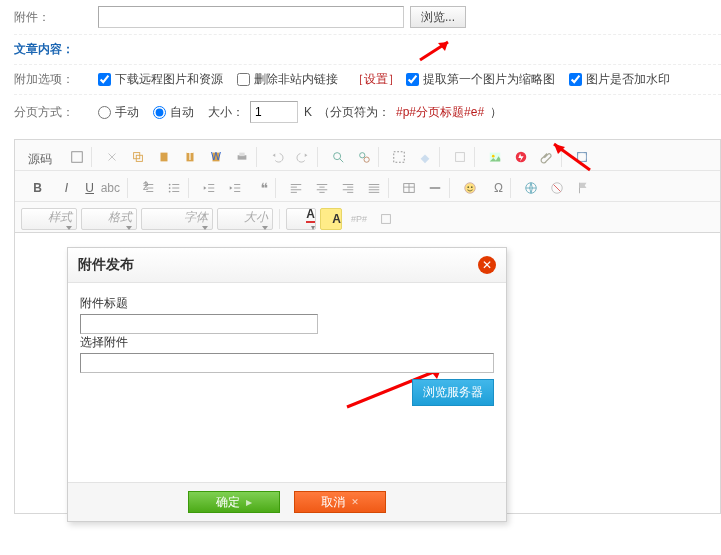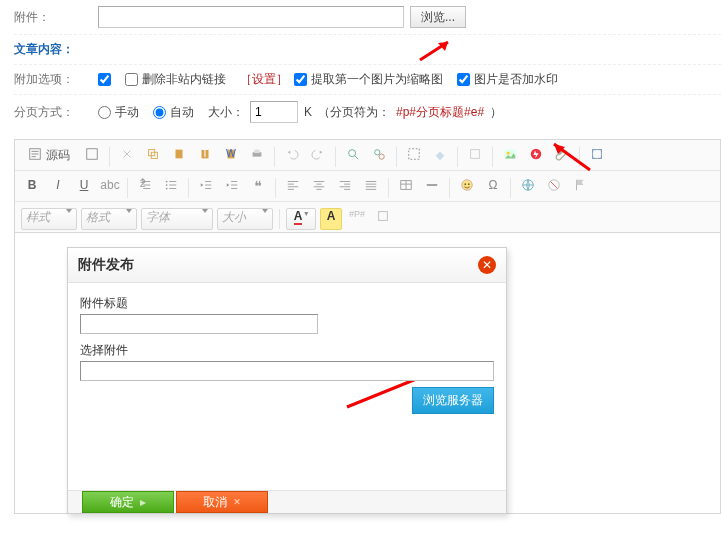--- a/index.html
+++ b/index.html
@@ -8,40 +8,40 @@
 .row-label{width:84px;color:#737373;}
 .row-label.blue{color:#1b66b3;font-weight:bold;}
 .txt{height:22px;border:1px solid #ccc;border-top-color:#aaa;border-left-color:#aaa;background:#fff;padding:0 4px;}
 .btn-browse{height:22px;padding:0 10px;background:linear-gradient(#fdfdfd,#e9e9e9);border:1px solid #bfbfbf;color:#444;cursor:pointer;}
 .opts{display:flex;align-items:center;gap:6px;flex-wrap:wrap;}
 .opts label{display:inline-flex;align-items:center;gap:4px;margin-right:8px;}
 .link{color:#b91c1c;text-decoration:none;}
 .pag-sym{color:#b91c1c;}
 .editor{margin-top:10px;border:1px solid #d7d7d7;background:#fff;box-shadow:inset 0 0 2px rgba(0,0,0,.03);}
 .toolbar{display:flex;flex-wrap:wrap;gap:4px;padding:6px 6px 2px;border-bottom:1px solid #e6e6e6;background:#fafafa;}
-.tbtn{width:22px;height:22px;border:1px solid transparent;border-radius:2px;display:flex;align-items:flex-start;justify-content:center;color:#888;background:#fff0;cursor:pointer;}
+.tbtn{width:22px;height:22px;border:1px solid transparent;border-radius:2px;display:flex;align-items:flex-end;justify-content:center;color:#888;background:#fff0;cursor:pointer;flex-direction:column;}
 .tsep{width:1px;height:20px;background:#e4e4e4;margin:1px 2px;}
 .tbtn.src{width:auto;padding:0 6px;gap:4px;}
 .tbtn.src span{color:#666;}
 .tbtn.sel{width:56px;justify-content:space-between;padding:0 4px;background:linear-gradient(#fff,#f1f1f1);border:1px solid #d6d6d6;color:#aaa;font-style:italic;}
 .tbtn.sel .caret{width:0;height:0;border-left:3px solid transparent;border-right:3px solid transparent;border-top:4px solid #999;}
 .tbtn.hlA{background:#ffec88;color:#333;font-weight:bold;border:1px solid #e8d667;}
 .tbtn.color{border:1px solid #d6d6d6;background:linear-gradient(#fff,#f1f1f1);width:30px;}
 .tbtn.color::after{content:"▾";font-size:8px;margin-left:2px;color:#888;}
 .stage{height:280px;background:#fff;padding:14px 0 0 52px;position:relative;}
 .arrow{position:absolute;pointer-events:none;}
 .dialog{width:440px;border:1px solid #cfcfcf;box-shadow:2px 3px 6px rgba(0,0,0,.15);background:#fff;}
 .dlg-head{display:flex;align-items:center;justify-content:space-between;padding:8px 10px;background:linear-gradient(#fff,#f3f3f3);border-bottom:1px solid #e3e3e3;}
 .dlg-title{font-weight:bold;color:#333;font-size:14px;}
 .dlg-close{width:18px;height:18px;border-radius:9px;background:#e23a00;color:#fff;display:flex;align-items:center;justify-content:center;font-size:11px;cursor:pointer;}
 .dlg-body{padding:12px 12px 28px;position:relative;}
 .fld-lab{color:#333;margin-bottom:2px;}
 .fld-inp{border:1px solid #bfbfbf;border-top-color:#8f8f8f;border-left-color:#8f8f8f;height:20px;background:#fff;padding:0 4px;}
 .btn-scan{float:right;margin-top:6px;height:27px;padding:0 10px;color:#fff;background:linear-gradient(#41b7ea,#1e9fd8);border:1px solid #1990c7;cursor:pointer;}
-.dlg-foot{display:flex;justify-content:flex-start;gap:2px;padding:0 14px;background:#f6f6f6;border-top:1px solid #e3e3e3;}
+.dlg-foot{display:flex;justify-content:center;gap:14px;padding:8px 14px;background:#f6f6f6;border-top:1px solid #e3e3e3;}
 .btn-ok{width:92px;height:22px;background:linear-gradient(#7fd052,#4caa17);border:1px solid #3c9a0b;color:#fff;cursor:pointer;display:flex;align-items:center;justify-content:center;gap:6px;}
 .btn-cancel{width:92px;height:22px;background:linear-gradient(#ff7a3c,#f05a16);border:1px solid #d44905;color:#fff;cursor:pointer;display:flex;align-items:center;justify-content:center;gap:6px;}
 .ic{width:14px;height:14px;display:inline-block;}
 input[type=checkbox],input[type=radio]{width:13px;height:13px;}
 </style>
 </head>
 <body>
 
 <div class="row">
   <div class="row-label">附件：</div>
@@ -56,20 +56,21 @@
 
 <div class="row">
   <div class="row-label blue">文章内容：</div>
 </div>
 
 <div class="row">
   <div class="row-label">附加选项：</div>
   <div class="opts">
     <label>
         <input type="checkbox" checked="" style="">
+        <span>下载远程图片和资源</span>
       </label>
     <label>
         <input type="checkbox" style="">
         <span>删除非站内链接</span>
       </label>
     <a href="#" class="link">［设置］</a>
     <label>
         <input type="checkbox" checked="" style="">
         <span>提取第一个图片为缩略图</span>
       </label>
@@ -365,21 +366,21 @@
     <div class="dialog">
       <div class="dlg-head">
         <div class="dlg-title">附件发布</div>
         <div class="dlg-close">
             <span>✕</span>
           </div>
       </div>
       <div class="dlg-body">
         <div class="fld-lab">附件标题</div>
         <input class="fld-inp" style="width: 238px;" type="text">
-        <div class="fld-lab" style="margin-top:8px">选择附件</div>
+        <div class="fld-lab" style="margin-top:0">选择附件</div>
         <input class="fld-inp" style="width: 414px;" type="text">
         <button class="btn-scan">浏览服务器</button>
         <div style="clear:both;height:48px"></div>
       </div>
       <div class="dlg-foot">
         <button class="btn-ok">
             <span>确定</span>
             <span style="opacity:.7">▸</span>
           </button>
         <button class="btn-cancel">

